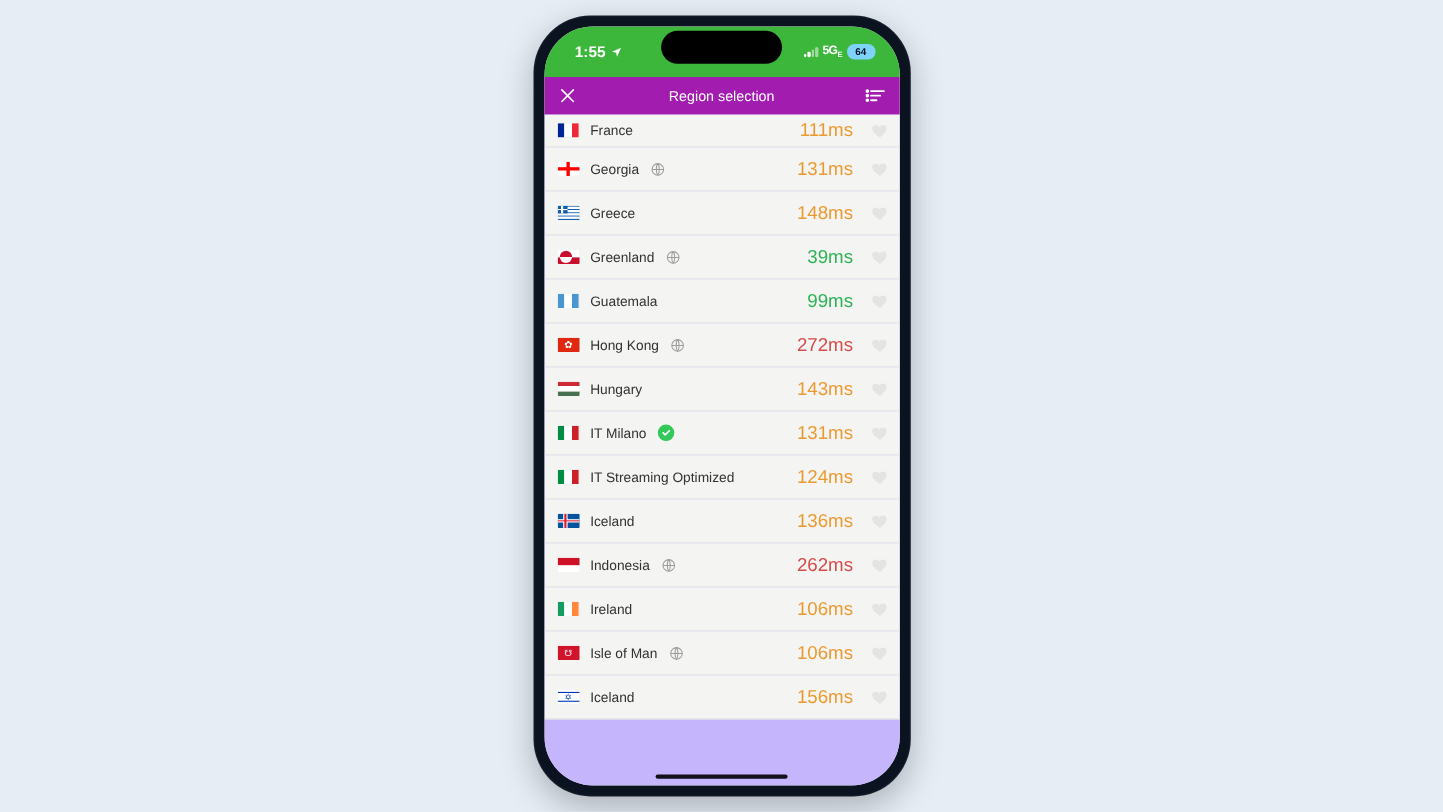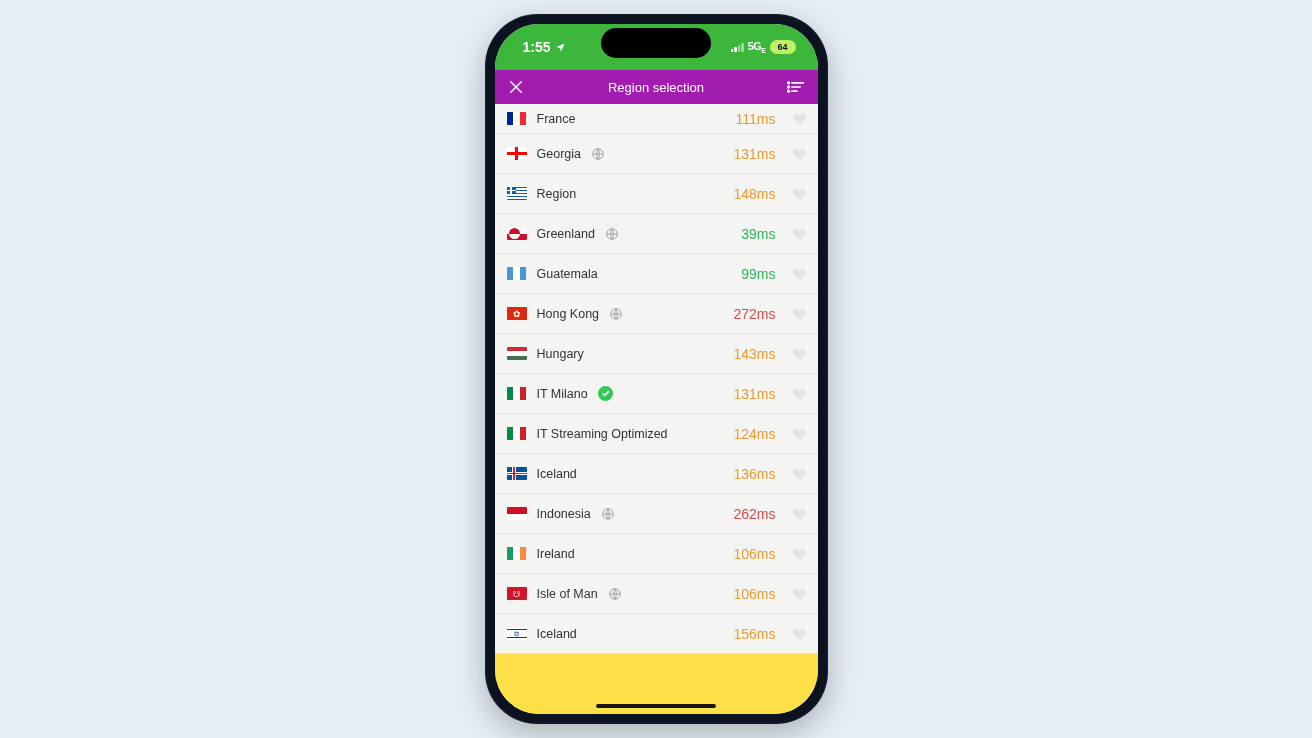--- a/index.html
+++ b/index.html
@@ -61,42 +61,42 @@
   .signal-bars { display: inline-flex; align-items: flex-end; gap: 1px; height: 10px; }
   .signal-bars span { width: 2.5px; background: rgba(255,255,255,0.5); border-radius: 1px; }
   .signal-bars span.on { background: #fff; }
   .signal-bars span:nth-child(1){height:3px;}
   .signal-bars span:nth-child(2){height:5px;}
   .signal-bars span:nth-child(3){height:7px;}
   .signal-bars span:nth-child(4){height:9px;}
   .battery-pill {
     display: inline-flex; align-items: center; justify-content: center;
     min-width: 26px; height: 14px; border-radius: 7px;
-    background: #bef264; color: #0b1220; font-size: 9px; font-weight: 700;
+    background: #7dd3fc; color: #0b1220; font-size: 9px; font-weight: 700;
     padding: 0 4px;
   }
   .nav-bar {
     height: 34px;
     background: #a21caf;
     color: #fff;
     display: flex;
     align-items: center;
     justify-content: center;
     position: relative;
     font-size: 13px;
   }
   .nav-left, .nav-right {
     position: absolute; top: 0; bottom: 0; display: flex; align-items: center;
   }
   .nav-left { left: 12px; }
   .nav-right { right: 12px; }
   .list {
     flex: 1;
     overflow: hidden;
-    background: #fde047;
+    background: #c4b5fd;
   }
   .row {
     height: 40px;
     display: flex;
     align-items: center;
     padding: 0 10px 0 12px;
     border-bottom: 1px solid #e3e3e1;
     background: #f4f4f2;
     gap: 10px;
     font-size: 12.5px;
@@ -111,21 +111,21 @@
     background: #fff;
   }
   .country-name { flex: 0 0 auto; }
   .globe-icon { width: 14px; height: 14px; opacity: 0.55; flex: 0 0 auto; }
   .check-badge {
     width: 15px; height: 15px; border-radius: 50%;
     background: #34c759; display: inline-flex; align-items: center; justify-content: center;
     flex: 0 0 auto;
   }
   .spacer { flex: 1; }
-  .latency { font-size: 14px; font-weight: 500; }
+  .latency { font-size: 17px; font-weight: 500; }
   .lat-green { color: #2fb357; }
   .lat-orange { color: #ec9a2f; }
   .lat-red { color: #d64b4b; }
   .heart-icon { width: 16px; height: 16px; opacity: 0.28; flex: 0 0 auto; margin-left: 6px; }
   .home-indicator {
     position: absolute; bottom: 6px; left: 50%; transform: translateX(-50%);
     width: 120px; height: 4px; background: #000; border-radius: 3px; opacity: 0.9;
   }
   
   .stripe { position: absolute; }
@@ -220,21 +220,21 @@
             <div class="stripe hstripe" style="top:33.333333333333336%;height:11.11111111111111%;background:#fff"></div>
             <div class="stripe hstripe" style="top:44.44444444444444%;height:11.11111111111111%;background:#0D5EAF"></div>
             <div class="stripe hstripe" style="top:55.55555555555556%;height:11.11111111111111%;background:#fff"></div>
             <div class="stripe hstripe" style="top:66.66666666666667%;height:11.11111111111111%;background:#0D5EAF"></div>
             <div class="stripe hstripe" style="top:77.77777777777777%;height:11.11111111111111%;background:#fff"></div>
             <div class="stripe hstripe" style="top:88.88888888888889%;height:11.11111111111111%;background:#0D5EAF"></div>
             <div style="position:absolute;left:0;top:0;width:45%;height:55%;background:#0D5EAF"></div>
             <div style="position:absolute;left:0;top:22%;width:45%;height:11%;background:#fff"></div>
             <div style="position:absolute;left:18%;top:0;width:9%;height:55%;background:#fff"></div>
           </div>
-          <span class="country-name">Region</span>
+          <span class="country-name">Greece</span>
           <div class="spacer"></div>
           <span class="latency lat-orange">148ms</span>
           <svg class="heart-icon" viewBox="0 0 24 24" fill="#bdbdbd">
             <path d="M12 21s-7.5-4.6-10-9.2C.3 8 2.3 4 6.2 4c2.3 0 3.9 1.3 5 2.7C12.3 5.3 14 4 16.3 4 20.2 4 22.2 8 20.5 11.8 18 16.4 12 21 12 21z"></path>
           </svg>
         </div>
         <div class="row">
           <div class="flag">
             <div class="stripe hstripe" style="top:0;height:50%;background:#fff"></div>
             <div class="stripe hstripe" style="top:50%;height:50%;background:#C8102E"></div>

